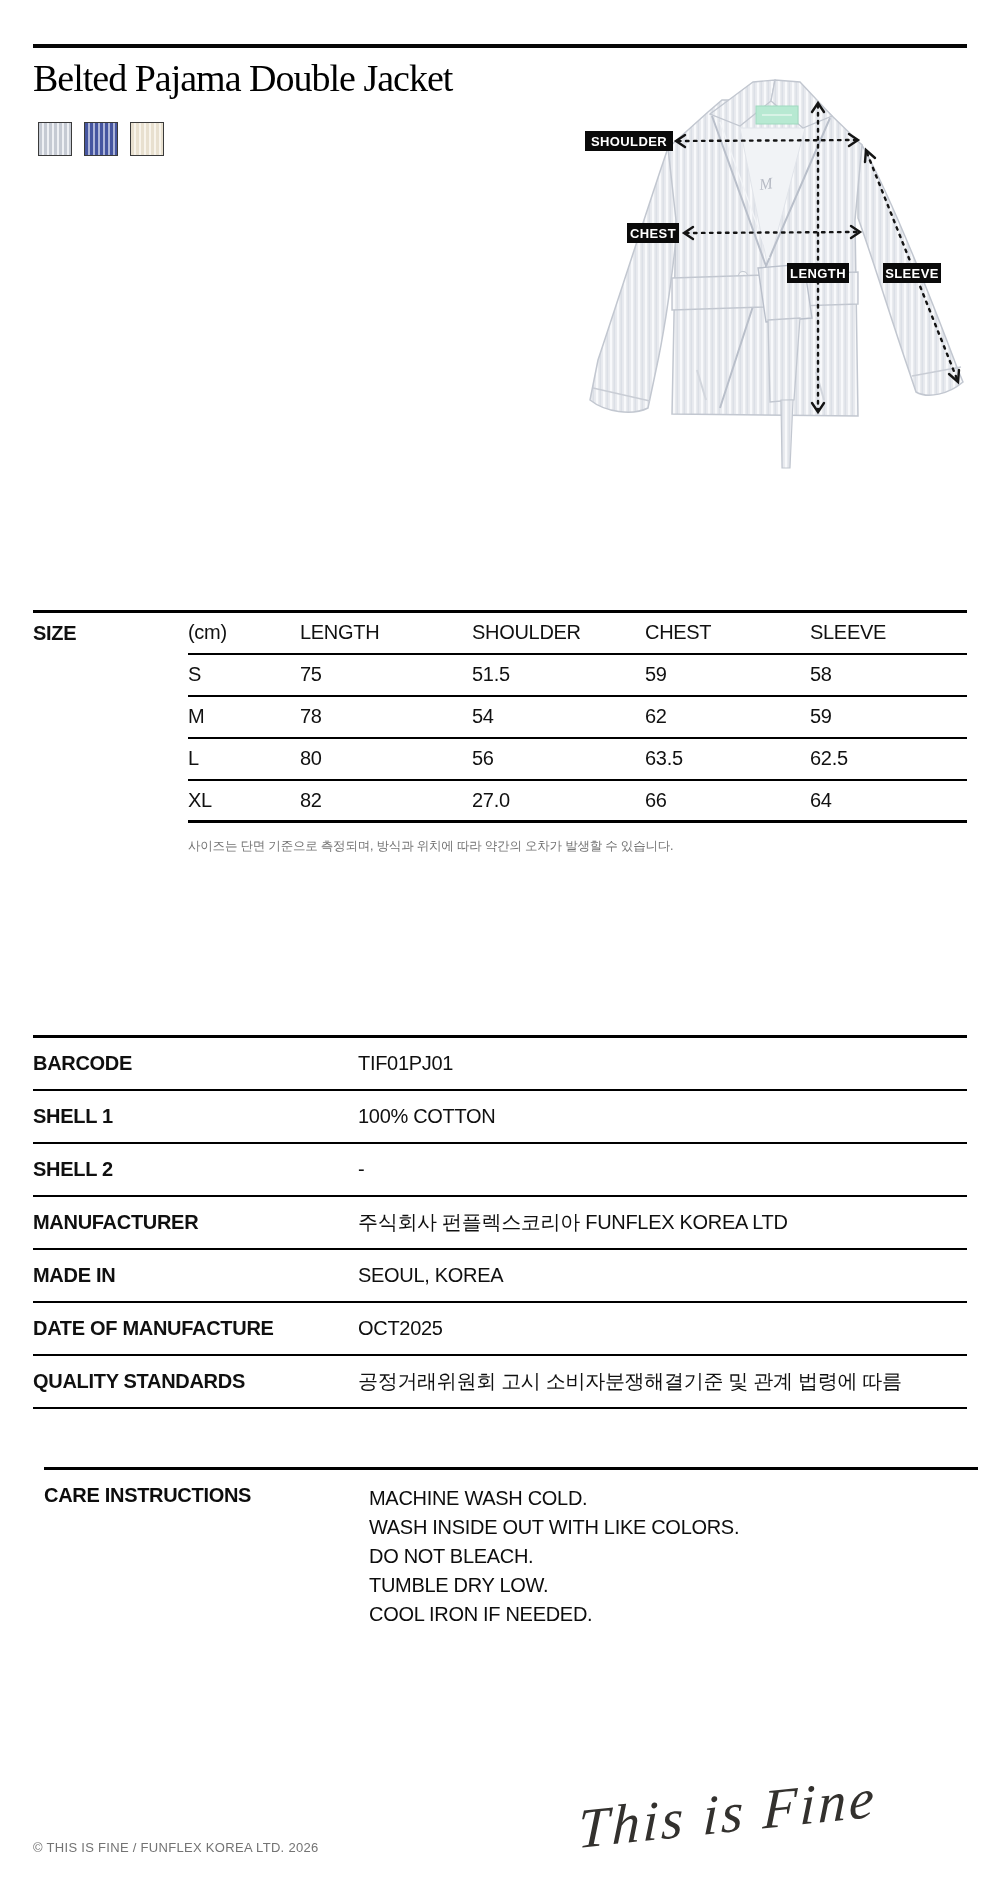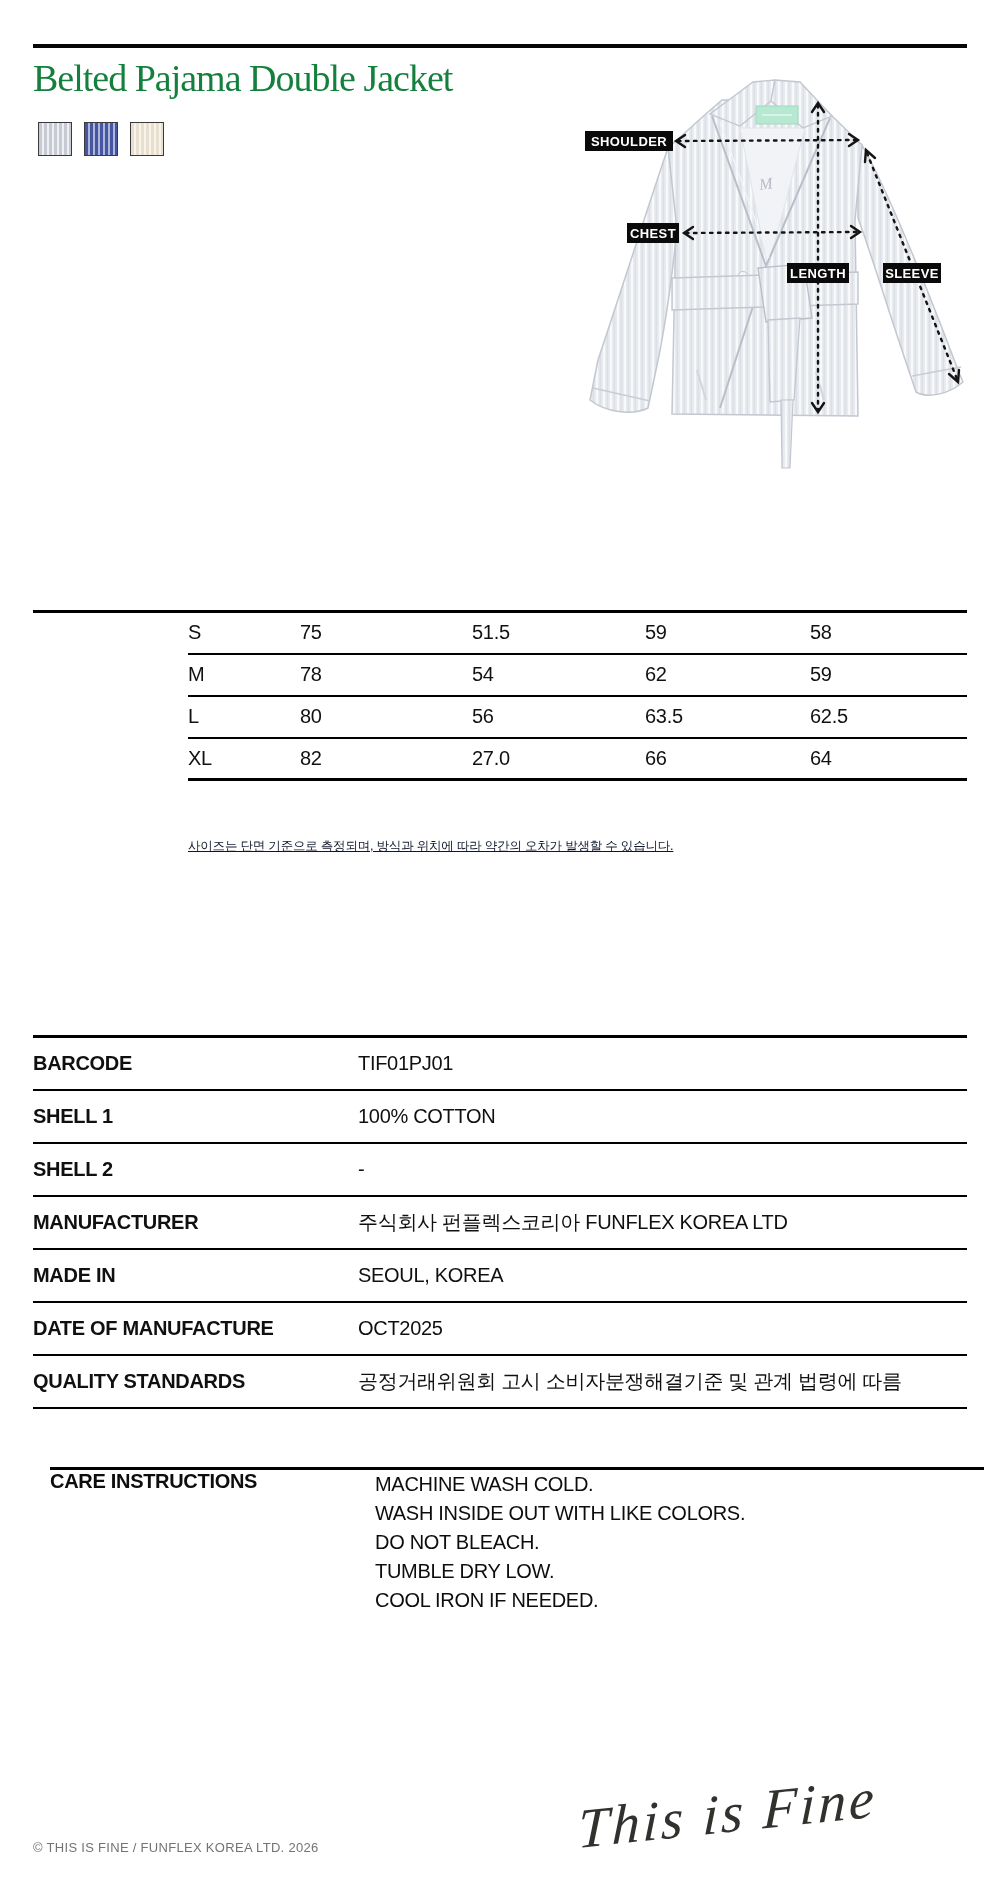--- a/index.html
+++ b/index.html
@@ -9,55 +9,55 @@
     font-family:"Liberation Sans", sans-serif; color:#0d0d0d;
     overflow:hidden;
   }
   .abs { position:absolute; }
 
   
   .top-rule { left:33px; top:44px; width:934px; height:4px; background:#060606; }
   .title {
     left:33px; top:56px; width:700px;
     font-family:"Liberation Serif", serif; font-weight:400;
-    font-size:38px; letter-spacing:-1px; color:#15803d; white-space:nowrap;
+    font-size:38px; letter-spacing:-1px; color:#000000; white-space:nowrap;
   }
 
   
   .swatches { left:38px; top:122px; display:flex; gap:12px; }
   .swatch { width:34px; height:34px; border:1px solid #3a3a3a; }
 
   
   .size-table {
     left:33px; top:610px; width:934px;
     border-collapse:collapse; table-layout:fixed;
     border-top:3px solid #000;
     font-size:20px; letter-spacing:-0.3px; color:#111;
   }
   .size-table td { height:42px; vertical-align:middle; border-bottom:2px solid #000; }
   .size-table td.first { border-bottom:none; font-weight:bold; }
   .size-table tr.last td { border-bottom:3px solid #000; }
   .size-table tr.last td.first { border-bottom:none; }
 
-  .size-note { left:188px; top:838px; color:#0f172a; letter-spacing:-0.2px;text-decoration:underline; }
+  .size-note { left:188px; top:838px; color:#737373; letter-spacing:-0.2px; }
   .size-note .ko { font-size:12.5px; margin-bottom:5px; }
   .size-note .en { font-size:13.5px; }
 
   
   .info-table {
     left:33px; top:1035px; width:934px;
     border-collapse:collapse; table-layout:fixed;
     border-top:3px solid #000;
     font-size:20px; letter-spacing:-0.3px; color:#101010;
   }
   .info-table td { height:53px; vertical-align:middle; border-bottom:2px solid #000; }
   .info-table td.lbl { width:325px; font-weight:bold; }
 
   
-  .care { left:50px; top:1467px; width:934px; border-top:3px solid #000; padding-top:0; display:flex; }
+  .care { left:44px; top:1467px; width:934px; border-top:3px solid #000; padding-top:14px; display:flex; }
   .care .lbl { width:325px; font-weight:bold; font-size:20px; letter-spacing:-0.3px; }
   .care .lines { font-size:20px; letter-spacing:-0.3px; line-height:29px; }
 
   
   .script-logo { left:575px; top:1735px; }
   .copyright { left:33px; top:1840px; font-size:13px; letter-spacing:0.3px; color:#737373; }
 
   
   .measure-label-text {
     font-family:"Liberation Sans", sans-serif; font-weight:bold;
@@ -156,20 +156,28 @@
 <table class="abs size-table">
   <colgroup>
     <col style="width:155px">
       <col style="width:112px">
       <col style="width:172px">
     <col style="width:173px">
       <col style="width:165px">
       <col style="width:157px">
   </colgroup>
   <tbody>
+      <tr>
+    <td class="first">SIZE</td>
+    <td>(cm)</td>
+    <td>LENGTH</td>
+    <td>SHOULDER</td>
+    <td>CHEST</td>
+    <td>SLEEVE</td>
+  </tr>
   <tr>
     <td class="first"></td>
     <td>S</td>
     <td>75</td>
     <td>51.5</td>
     <td>59</td>
     <td>58</td>
   </tr>
   <tr>
     <td class="first"></td>

